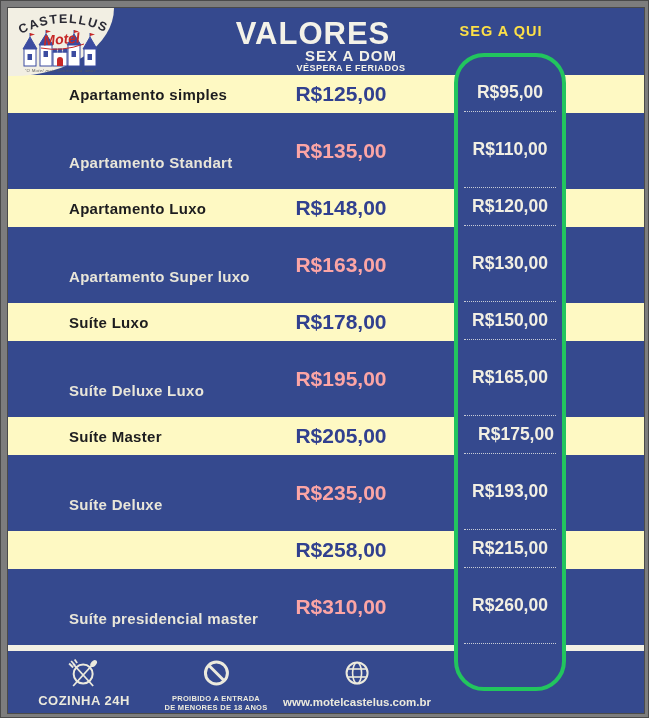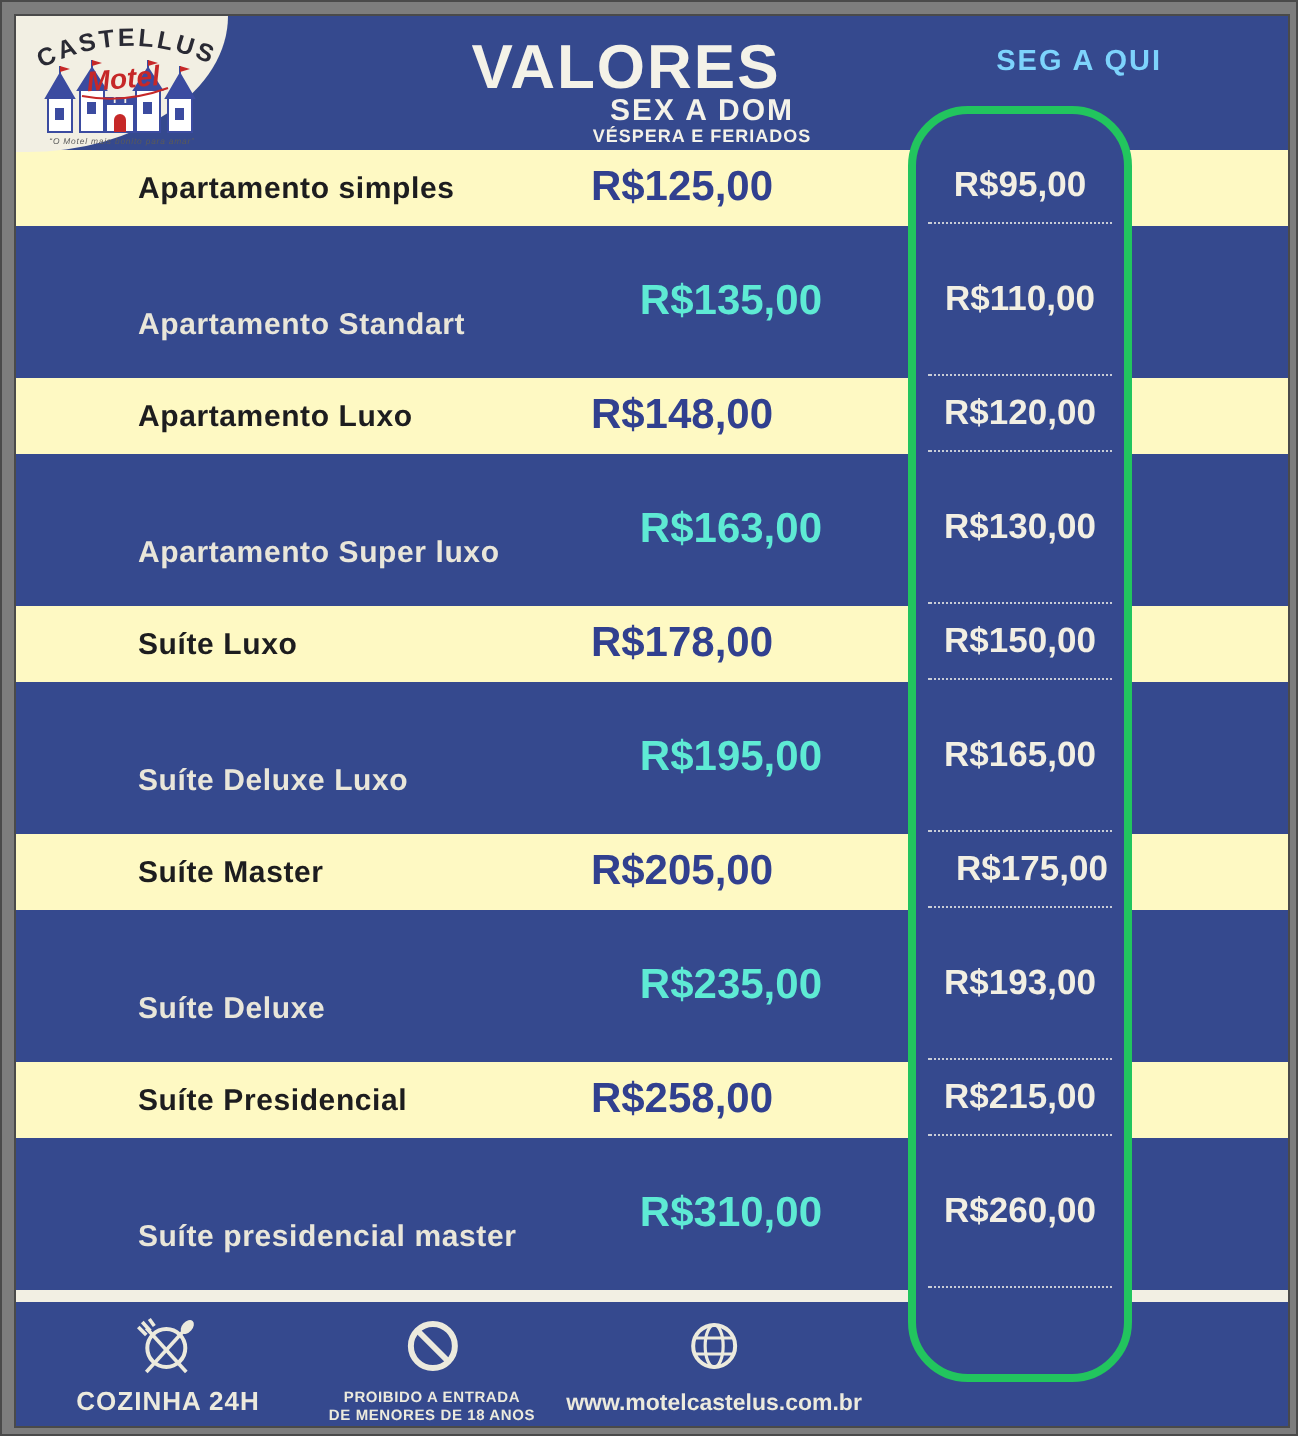--- a/index.html
+++ b/index.html
@@ -5,37 +5,37 @@
   html,body{margin:0;padding:0;background:#555;}
   *{box-sizing:border-box;font-family:"Liberation Sans",sans-serif;}
   #poster{position:relative;width:649px;height:718px;background:#7d7d7d;border:1px solid #4a4a4a;overflow:hidden;}
   #frame{position:absolute;left:7px;top:7px;width:636px;height:705px;background:#f2efe3;box-shadow:0 0 0 1px #4a4a4a;}
 
   
   #header{position:absolute;left:0;top:0;width:100%;height:67px;background:#35498e;}
   #title{position:absolute;left:130px;top:8px;width:350px;text-align:center;font-size:31px;font-weight:bold;color:#f4f2e8;letter-spacing:1px;}
   #weekend-label{position:absolute;left:243px;top:39px;width:200px;text-align:center;font-size:15px;font-weight:bold;color:#f4f2e8;letter-spacing:1px;}
   #weekend-sublabel{position:absolute;left:243px;top:55px;width:200px;text-align:center;font-size:9px;font-weight:bold;color:#f4f2e8;letter-spacing:.5px;}
-  #weekday-label{position:absolute;left:413px;top:15px;width:160px;text-align:right;font-size:14.5px;font-weight:bold;color:#7dd3fc;letter-spacing:1px;}
+  #weekday-label{position:absolute;left:413px;top:15px;width:160px;text-align:center;font-size:14.5px;font-weight:bold;color:#fde047;letter-spacing:1px;}
 
   
   #logo-blob{position:absolute;left:0;top:0;width:106px;height:68px;background:#f2efe3;border-bottom-right-radius:95% 100%;z-index:5;}
   #logo-svg{position:absolute;left:2px;top:3px;}
 
   
   #rows{position:absolute;left:0;top:67px;width:100%;}
   .row{position:relative;width:100%;display:flex;align-items:center;}
   .row.light{height:38px;background:#fef9c3;}
   .row.dark{height:76px;background:#35498e;}
   .row-label{padding-left:61px;font-size:15px;font-weight:bold;letter-spacing:.3px;}
   .row.light .row-label{color:#1d1d1f;}
   .row.dark .row-label{color:#e9e6d9;margin-top:22px;}
   .row-price{position:absolute;left:263px;width:140px;text-align:center;font-size:21px;font-weight:bold;}
   .row.light .row-price{color:#31408f;}
-  .row.dark .row-price{color:#5eead4;text-align:right;}
+  .row.dark .row-price{color:#fca5a5;}
 
   
   #pill{position:absolute;left:446px;top:45px;width:112px;height:638px;background:#35498e;border:4px solid #22c55e;border-radius:30px;z-index:4;}
   .pill-cell{position:absolute;left:0;width:100%;display:flex;align-items:center;justify-content:center;font-size:17.5px;font-weight:bold;color:#f2efe3;}
   .pill-divider{position:absolute;left:6px;right:6px;height:0;border-top:1px dotted rgba(250,248,238,.75);}
 
   
   #footer{position:absolute;left:0;top:643px;width:100%;height:62px;background:#35498e;}
   .footer-item{position:absolute;top:6px;display:flex;flex-direction:column;align-items:center;color:#eceadd;transform:translateX(-50%);}
   #footer-kitchen{left:76px;}
@@ -126,21 +126,20 @@
         </div>
         <div class="row light">
           <div class="row-label">Suíte Master</div>
           <div class="row-price">R$205,00</div>
         </div>
         <div class="row dark">
           <div class="row-label">Suíte Deluxe</div>
           <div class="row-price">R$235,00</div>
         </div>
         <div class="row light">
-          <div class="row-label">Suíte Presidencial</div>
           <div class="row-price">R$258,00</div>
         </div>
         <div class="row dark">
           <div class="row-label">Suíte presidencial master</div>
           <div class="row-price">R$310,00</div>
         </div>
       </div>
 
     <div id="pill">
         <div class="pill-cell" style="top: 16px; height: 38px;">R$95,00</div>

